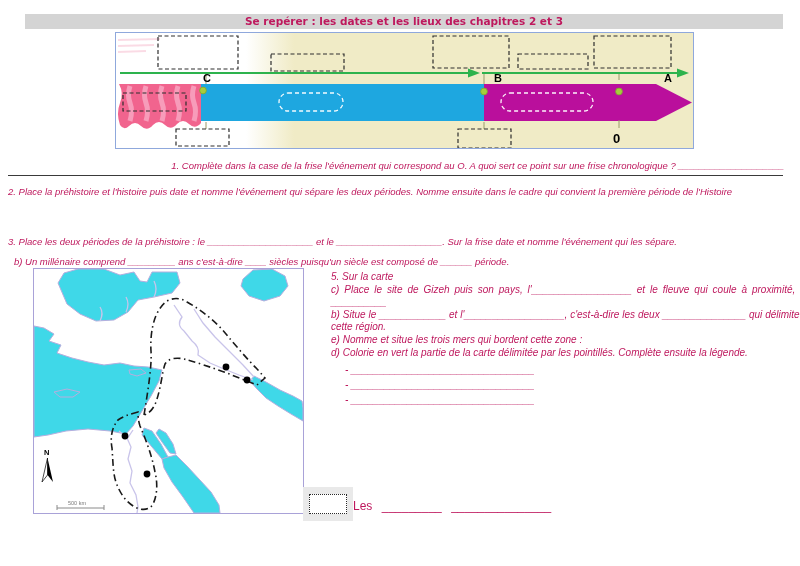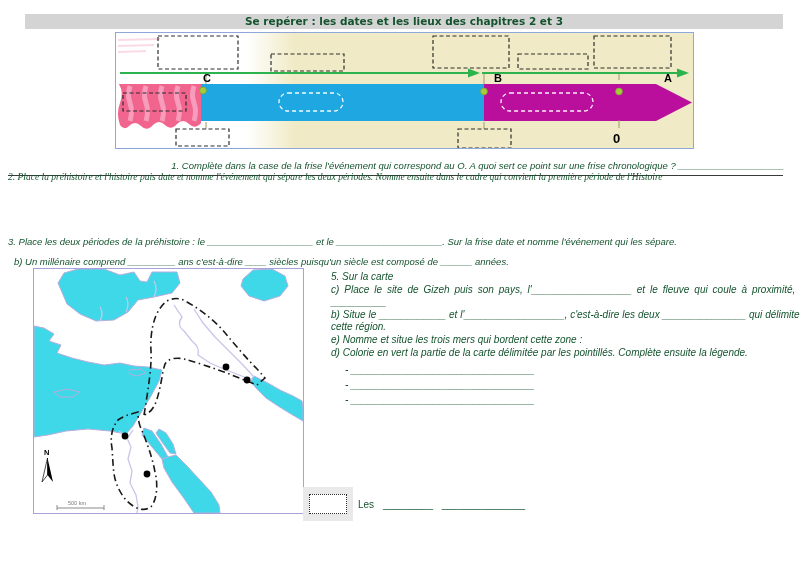--- a/index.html
+++ b/index.html
@@ -1,17 +1,17 @@
 <!DOCTYPE html>
 <html><head>
 <meta charset="utf-8">
 <style>
   html,body{margin:0;padding:0;background:#fff;}
   #page{position:relative;width:800px;height:566px;background:#fff;overflow:hidden;
-        font-family:"Liberation Sans",sans-serif;color:#14532d;}
+        font-family:"Liberation Sans",sans-serif;color:#be185d;}
   
   #title-bar{position:absolute;left:25px;top:14px;width:758px;height:15px;background:#d4d4d4;
              text-align:center;font-weight:bold;font-size:10.5px;line-height:15px;font-family:"DejaVu Sans",sans-serif;}
   
   #timeline{position:absolute;left:115px;top:32px;width:577px;height:115px;border:1.5px solid #8fa8dc;background:#fff;}
   
   .q{position:absolute;left:8px;width:776px;font-style:italic;font-size:9.5px;line-height:12.5px;
      font-family:"Liberation Sans",sans-serif;}
   .just{text-align:justify;}
   #answer-line-q1{position:absolute;left:8px;top:163px;width:775px;height:12px;border-bottom:1px solid #3a3a3a;}
@@ -19,21 +19,21 @@
   #map{position:absolute;left:33px;top:268px;width:269px;height:244px;border:1.5px solid #a9a2d8;background:#fff;}
   
   #q5{position:absolute;left:315px;top:271px;width:477px;font-style:italic;font-size:10px;line-height:12.6px;margin-left:16px;}
   #q5 p{margin:0;text-align:justify;}
   #q5 ul{list-style:none;margin:3px 0 0 0;padding:0 0 0 14px;}
   #q5 li{line-height:15px;}
   
   #legend{position:absolute;left:303px;top:487px;height:34px;display:flex;align-items:flex-start;}
   #legend-swatch-pad{width:50px;height:34px;background:#e9e9e9;display:flex;align-items:center;justify-content:center;}
   #legend-swatch{width:36px;height:18px;background:#fff;border:1.6px dotted #2a2a2a;}
-  #legend-text{margin-left:5px;margin-top:12px;font-size:10px;white-space:nowrap;}
+  #legend-text{margin-top:12px;font-size:12px;white-space:nowrap;}
   #legend-text span{margin-right:6px;}
   svg text{font-family:"Liberation Sans",sans-serif;}
 </style>
 </head>
 <body>
 
 <div id="page">
 
   <div id="title-bar">Se repérer : les dates et les lieux des chapitres 2 et 3</div>
 
@@ -101,23 +101,23 @@
     </g>
 
     <text x="87" y="49" font-size="11" font-weight="bold" fill="#000">C</text>
     <text x="378" y="49" font-size="11" font-weight="bold" fill="#000">B</text>
     <text x="548" y="49" font-size="11" font-weight="bold" fill="#000">A</text>
     <text x="497" y="110" font-size="13" font-weight="bold" fill="#000">0</text>
   </svg>
 
   <p class="q" style="top:150px;text-align:right;">1. Complète dans la case de la frise l'événement qui correspond au O. A quoi sert ce point sur une frise chronologique ? ____________________</p>
   <div id="answer-line-q1"></div>
-  <p class="q just" style="top:161px;font-family:Liberation Serif, serif;">2. Place la préhistoire et l'histoire puis date et nomme l'événement qui sépare les deux périodes. Nomme ensuite dans le cadre qui convient la première période de l'Histoire</p>
+  <p class="q just" style="top:176px;">2. Place la préhistoire et l'histoire puis date et nomme l'événement qui sépare les deux périodes. Nomme ensuite dans le cadre qui convient la première période de l'Histoire</p>
   <p class="q just" style="top:196px;margin-top:40px;">3. Place les deux périodes de la préhistoire : le ____________________ et le ____________________. Sur la frise date et nomme l'événement qui les sépare.</p>
-  <p class="q" style="top:246px;padding-left:6px;">b) Un millénaire comprend _________ ans c'est-à-dire ____ siècles puisqu'un siècle est composé de ______ années.</p>
+  <p class="q" style="top:246px;padding-left:6px;">b) Un millénaire comprend _________ ans c'est-à-dire ____ siècles puisqu'un siècle est composé de ______ période.</p>
 
   <svg id="map" viewBox="0 0 269 244" width="269" height="244" xmlns="http://www.w3.org/2000/svg">
     <rect x="0" y="0" width="269" height="244" fill="#ffffff"></rect>
     <g fill="#3fd8e8" stroke="#b5aede" stroke-width="1">
       <path d="M 24,14 L 30,4 L 44,0 L 70,0 L 86,6 L 100,3 L 106,12 L 113,13 L 118,3 L 143,3 L 146,14 L 138,24 L 120,28 L 104,31 L 94,43 L 80,51 L 62,52 L 46,45 L 33,35 Z"></path>
       <path d="M 209,10 L 219,1 L 238,0 L 251,7 L 254,17 L 246,27 L 230,32 L 215,27 L 207,17 Z"></path>
       <path d="M 0,57 L 10,59 L 20,65 L 15,72 L 27,76 L 23,84 L 38,89 L 54,93 L 70,96 L 86,94 L 100,97 L 114,98 L 128,101 L 125,112 L 117,127 L 108,142 L 99,157 L 92,165 L 76,162 L 54,160 L 32,162 L 14,166 L 0,168 Z"></path>
       <path d="M 20,123 L 33,120 L 46,123 L 39,128 L 26,128 Z"></path>
       <path d="M 95,101 L 107,100 L 112,104 L 103,107 L 96,105 Z"></path>
       <path d="M 110,159 L 118,162 L 127,175 L 134,188 L 128,190 L 118,178 L 108,166 Z"></path>

